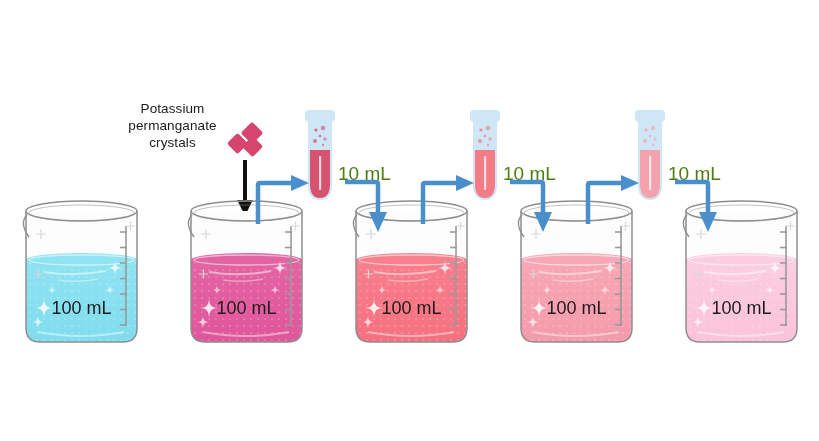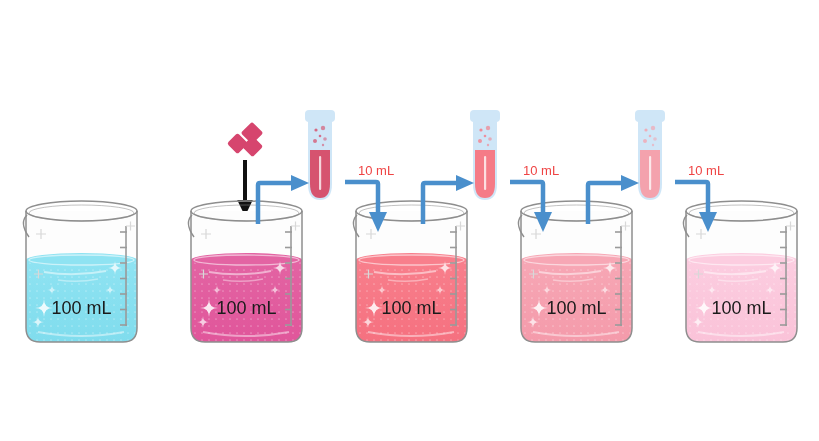--- a/index.html
+++ b/index.html
@@ -3,28 +3,30 @@
 <meta charset="utf-8">
 <style>
   html,body{margin:0;padding:0;background:#ffffff;}
   body{width:819px;height:441px;position:relative;overflow:hidden;
        font-family:"Liberation Sans","DejaVu Sans",sans-serif;}
   #stage{position:absolute;left:0;top:0;width:819px;height:441px;}
   .abs{position:absolute;}
   .lbl{color:#1b1b1b;font-size:13.5px;line-height:17px;text-align:center;
        white-space:pre-line;letter-spacing:.1px;}
   .vol{color:#1b1b1b;font-size:18px;white-space:nowrap;}
-  .mlbl{color:#ef4444;font-size:13px;white-space:nowrap;margin-left:20px;}
+  .mlbl{color:#4d7c0f;font-size:19px;white-space:nowrap;}
   svg{display:block;overflow:visible;}
 </style>
 </head>
 <body>
 
 <div id="stage">
 
+  <div class="abs lbl" id="srcLabel" style="left: 100px; top: 100px; width: 145px;">Potassium permanganate
+crystals</div>
 
   <div class="abs" id="crystals" style="left: 228px; top: 124px;">
       <svg width="44" height="36" viewBox="0 0 44 36">
         <g fill="#d6456e">
           <rect x="2" y="12" width="15" height="15" rx="2.4" transform="rotate(45 9.5 19.5)"></rect>
           <rect x="16" y="1" width="16" height="16" rx="2.4" transform="rotate(45 24 9)"></rect>
           <rect x="17" y="15" width="15" height="15" rx="2.4" transform="rotate(45 24.5 22.5)"></rect>
         </g>
       </svg>
     </div>

